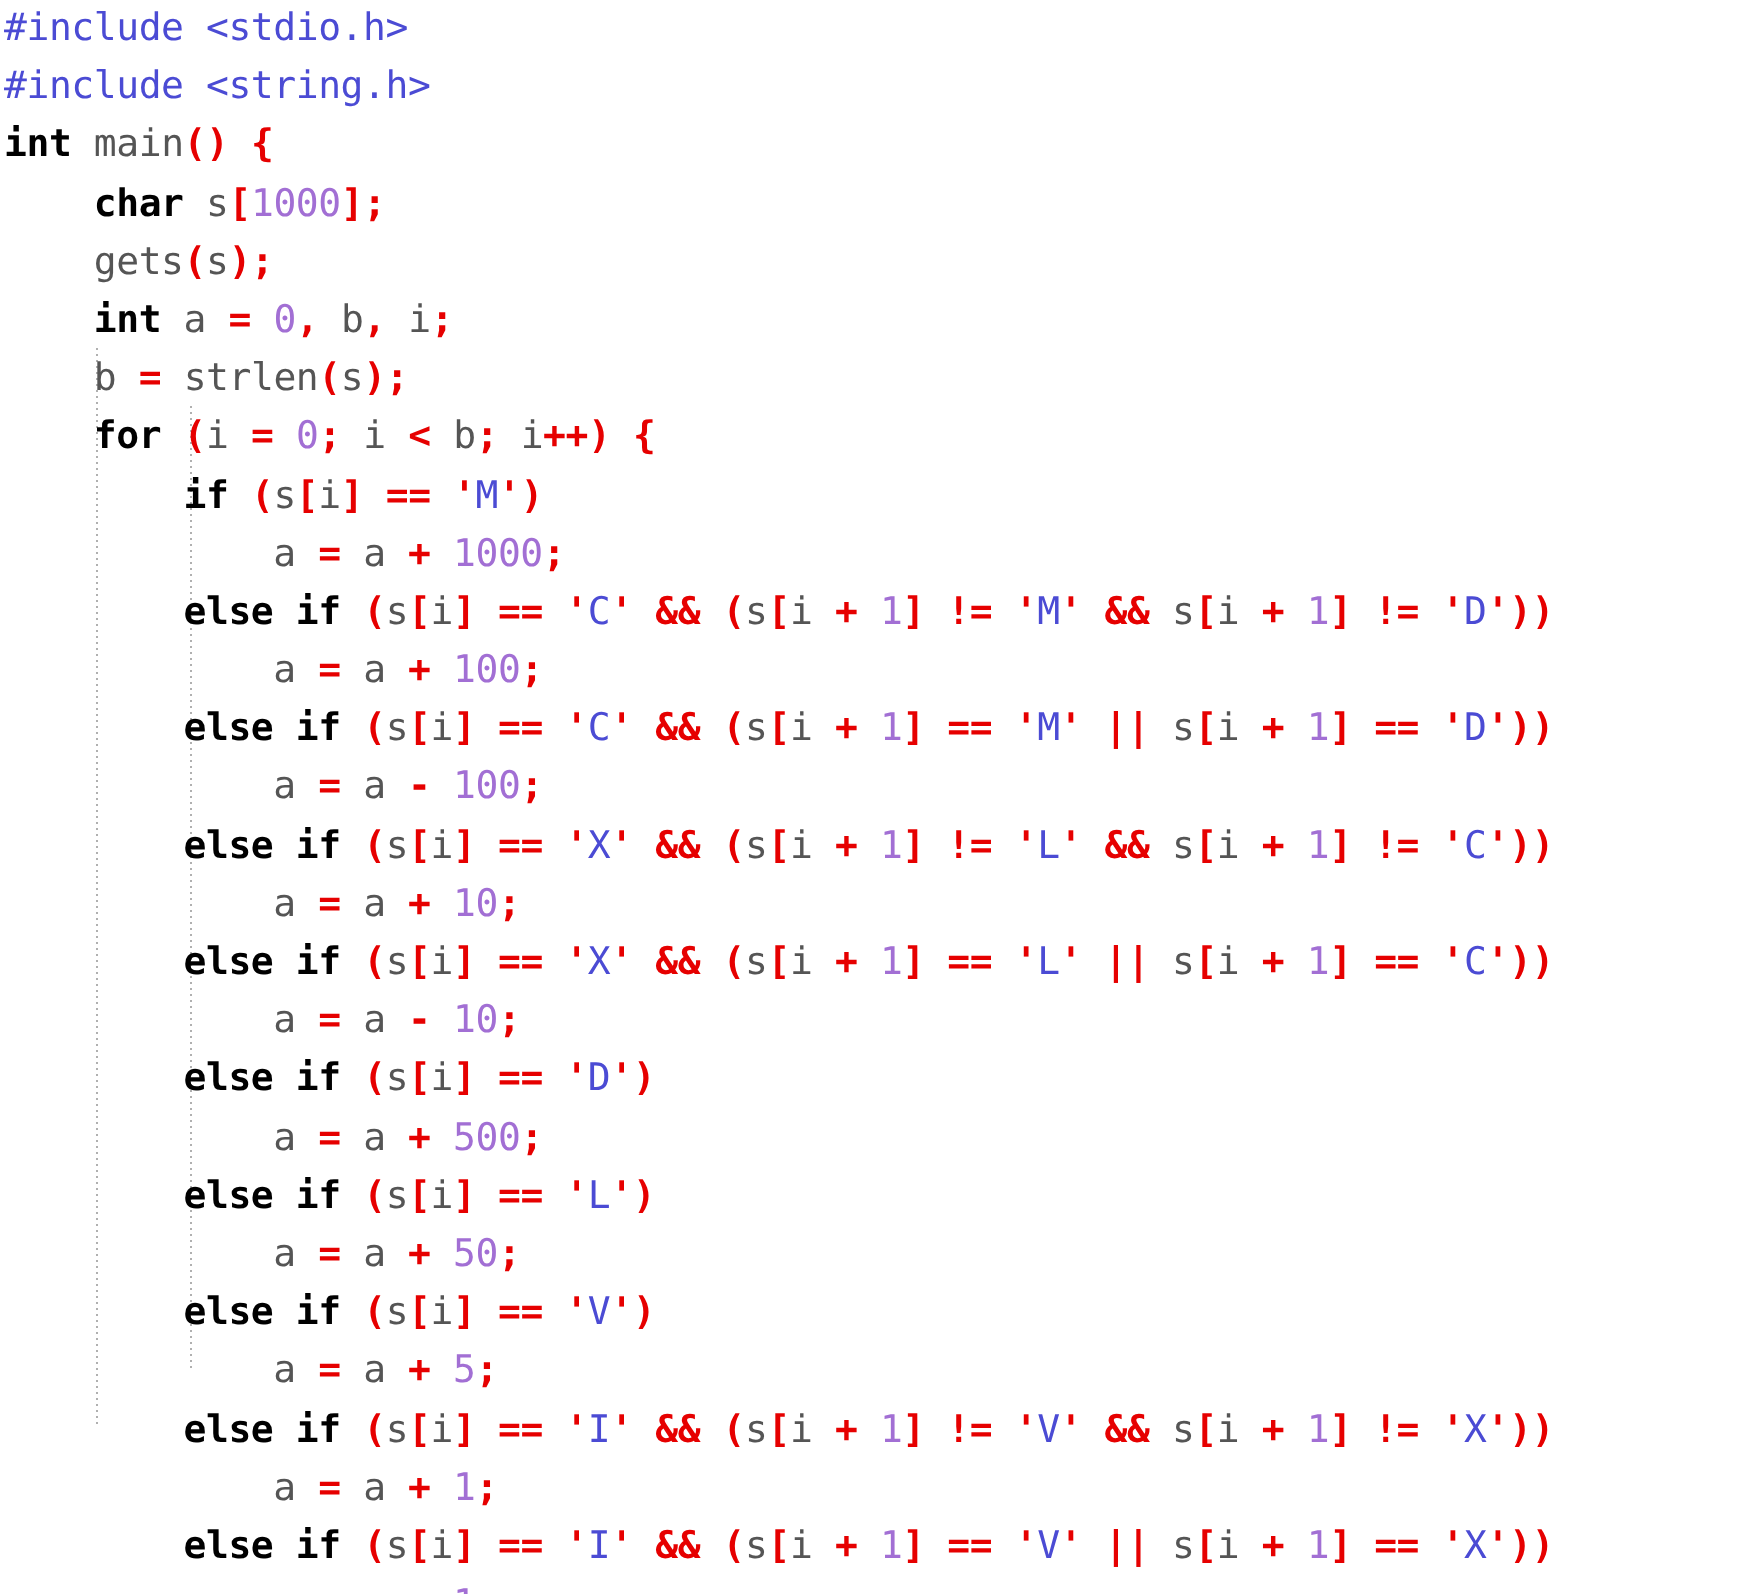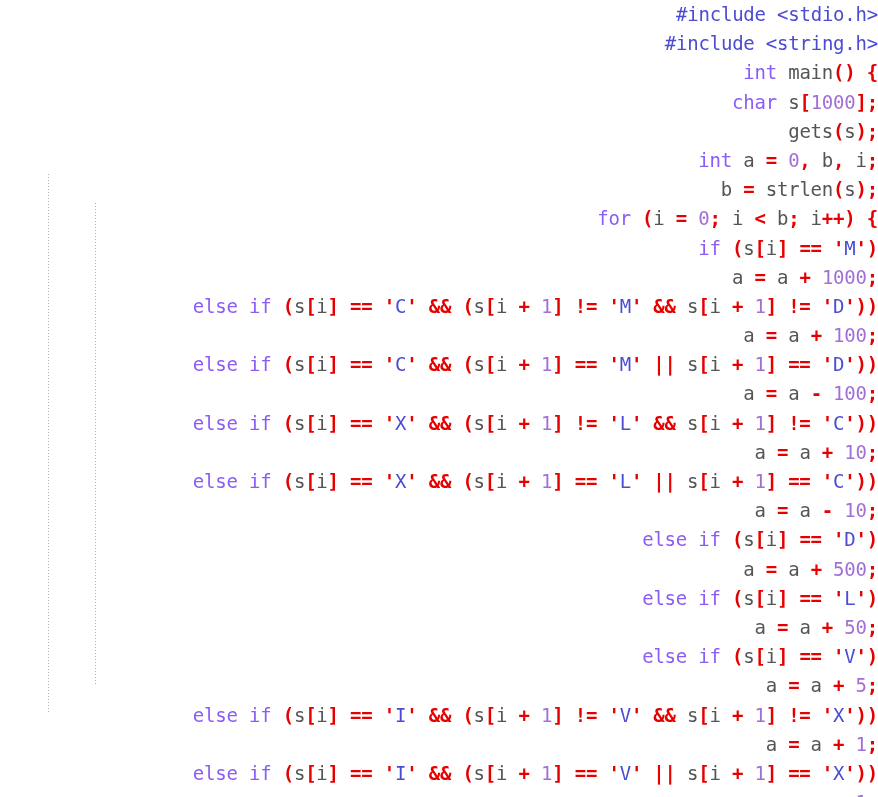--- a/index.html
+++ b/index.html
@@ -15,21 +15,20 @@
     font-family: "DejaVu Sans Mono", "Liberation Mono", monospace;
   }
 
   #editor {
     position: relative;
     width: 878px;
     height: 797px;
     background: #ffffff;
     padding: 0;
     box-sizing: border-box;
-    text-align: right;
   }
 
   
   #guides {
     position: absolute;
     left: 0; top: 0;
     width: 878px;
     height: 797px;
     pointer-events: none;
     z-index: 1;
@@ -58,21 +57,21 @@
     letter-spacing: -0.22px;
   }
   .ln {
     display: block;
     height: 29.2px;
     padding-left: 2px;
     white-space: pre;
   }
 
   
-  .kw   { color: #8b5cf6; font-weight: normal; }      
+  .kw   { color: #000000; font-weight: bold; }      
   .pp   { color: #4b4bd4; font-weight: normal; }    
   .id   { color: #555555; font-weight: normal; }    
   .pun  { color: #e60000; font-weight: bold; }      
   .op   { color: #e60000; font-weight: bold; }      
   .num  { color: #a26fd4; font-weight: normal; margin-top: 30px; }    
   .chq  { color: #e60000; font-weight: bold; }      
   .chv  { color: #4b4bd4; font-weight: normal; }
 </style>
 </head>
 <body>

